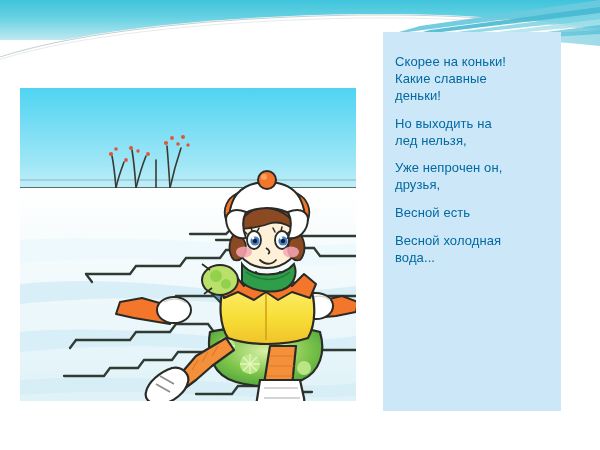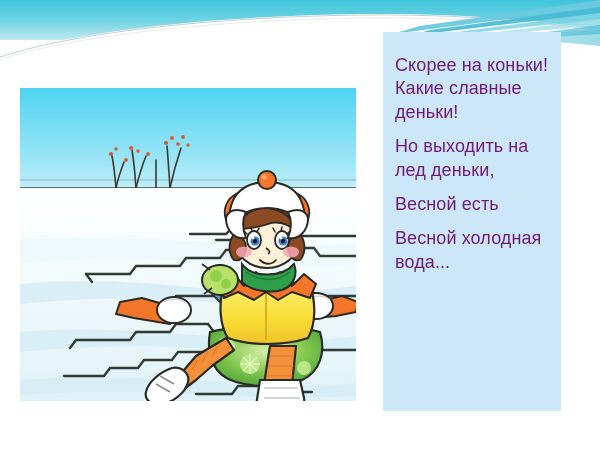--- a/index.html
+++ b/index.html
@@ -56,23 +56,23 @@
     left: 383px;
     top: 32px;
     width: 178px;
     height: 379px;
     background: #cbe7f8;
     box-sizing: border-box;
     padding: 22px 10px 6px 12px;
   }
   .poem-stanza {
     margin: 0 0 11px 0;
-    font-size: 18px;
+    font-size: 13px;
     line-height: 1.30;
-    color: #701a75;
+    color: #0369a1;
     white-space: pre-line;
     letter-spacing: 0.1px;
   }
   .poem-stanza:last-child {
     margin-bottom: 4px;
   }
 </style>
 </head>
 <body>
 
@@ -328,19 +328,21 @@
         </g>
       </g>
     </svg>
   </div>
 
   <div class="poem-box">
     <p class="poem-stanza">Скорее на коньки!
 Какие славные
 деньки!</p>
     <p class="poem-stanza">Но выходить на
-лед деньки,</p>
+лед нельзя,</p>
+    <p class="poem-stanza">Уже  непрочен он,
+друзья,</p>
     <p class="poem-stanza">Весной есть</p>
     <p class="poem-stanza">Весной  холодная
 вода...</p>
   </div>
 
 </div>
 
 </body></html>

